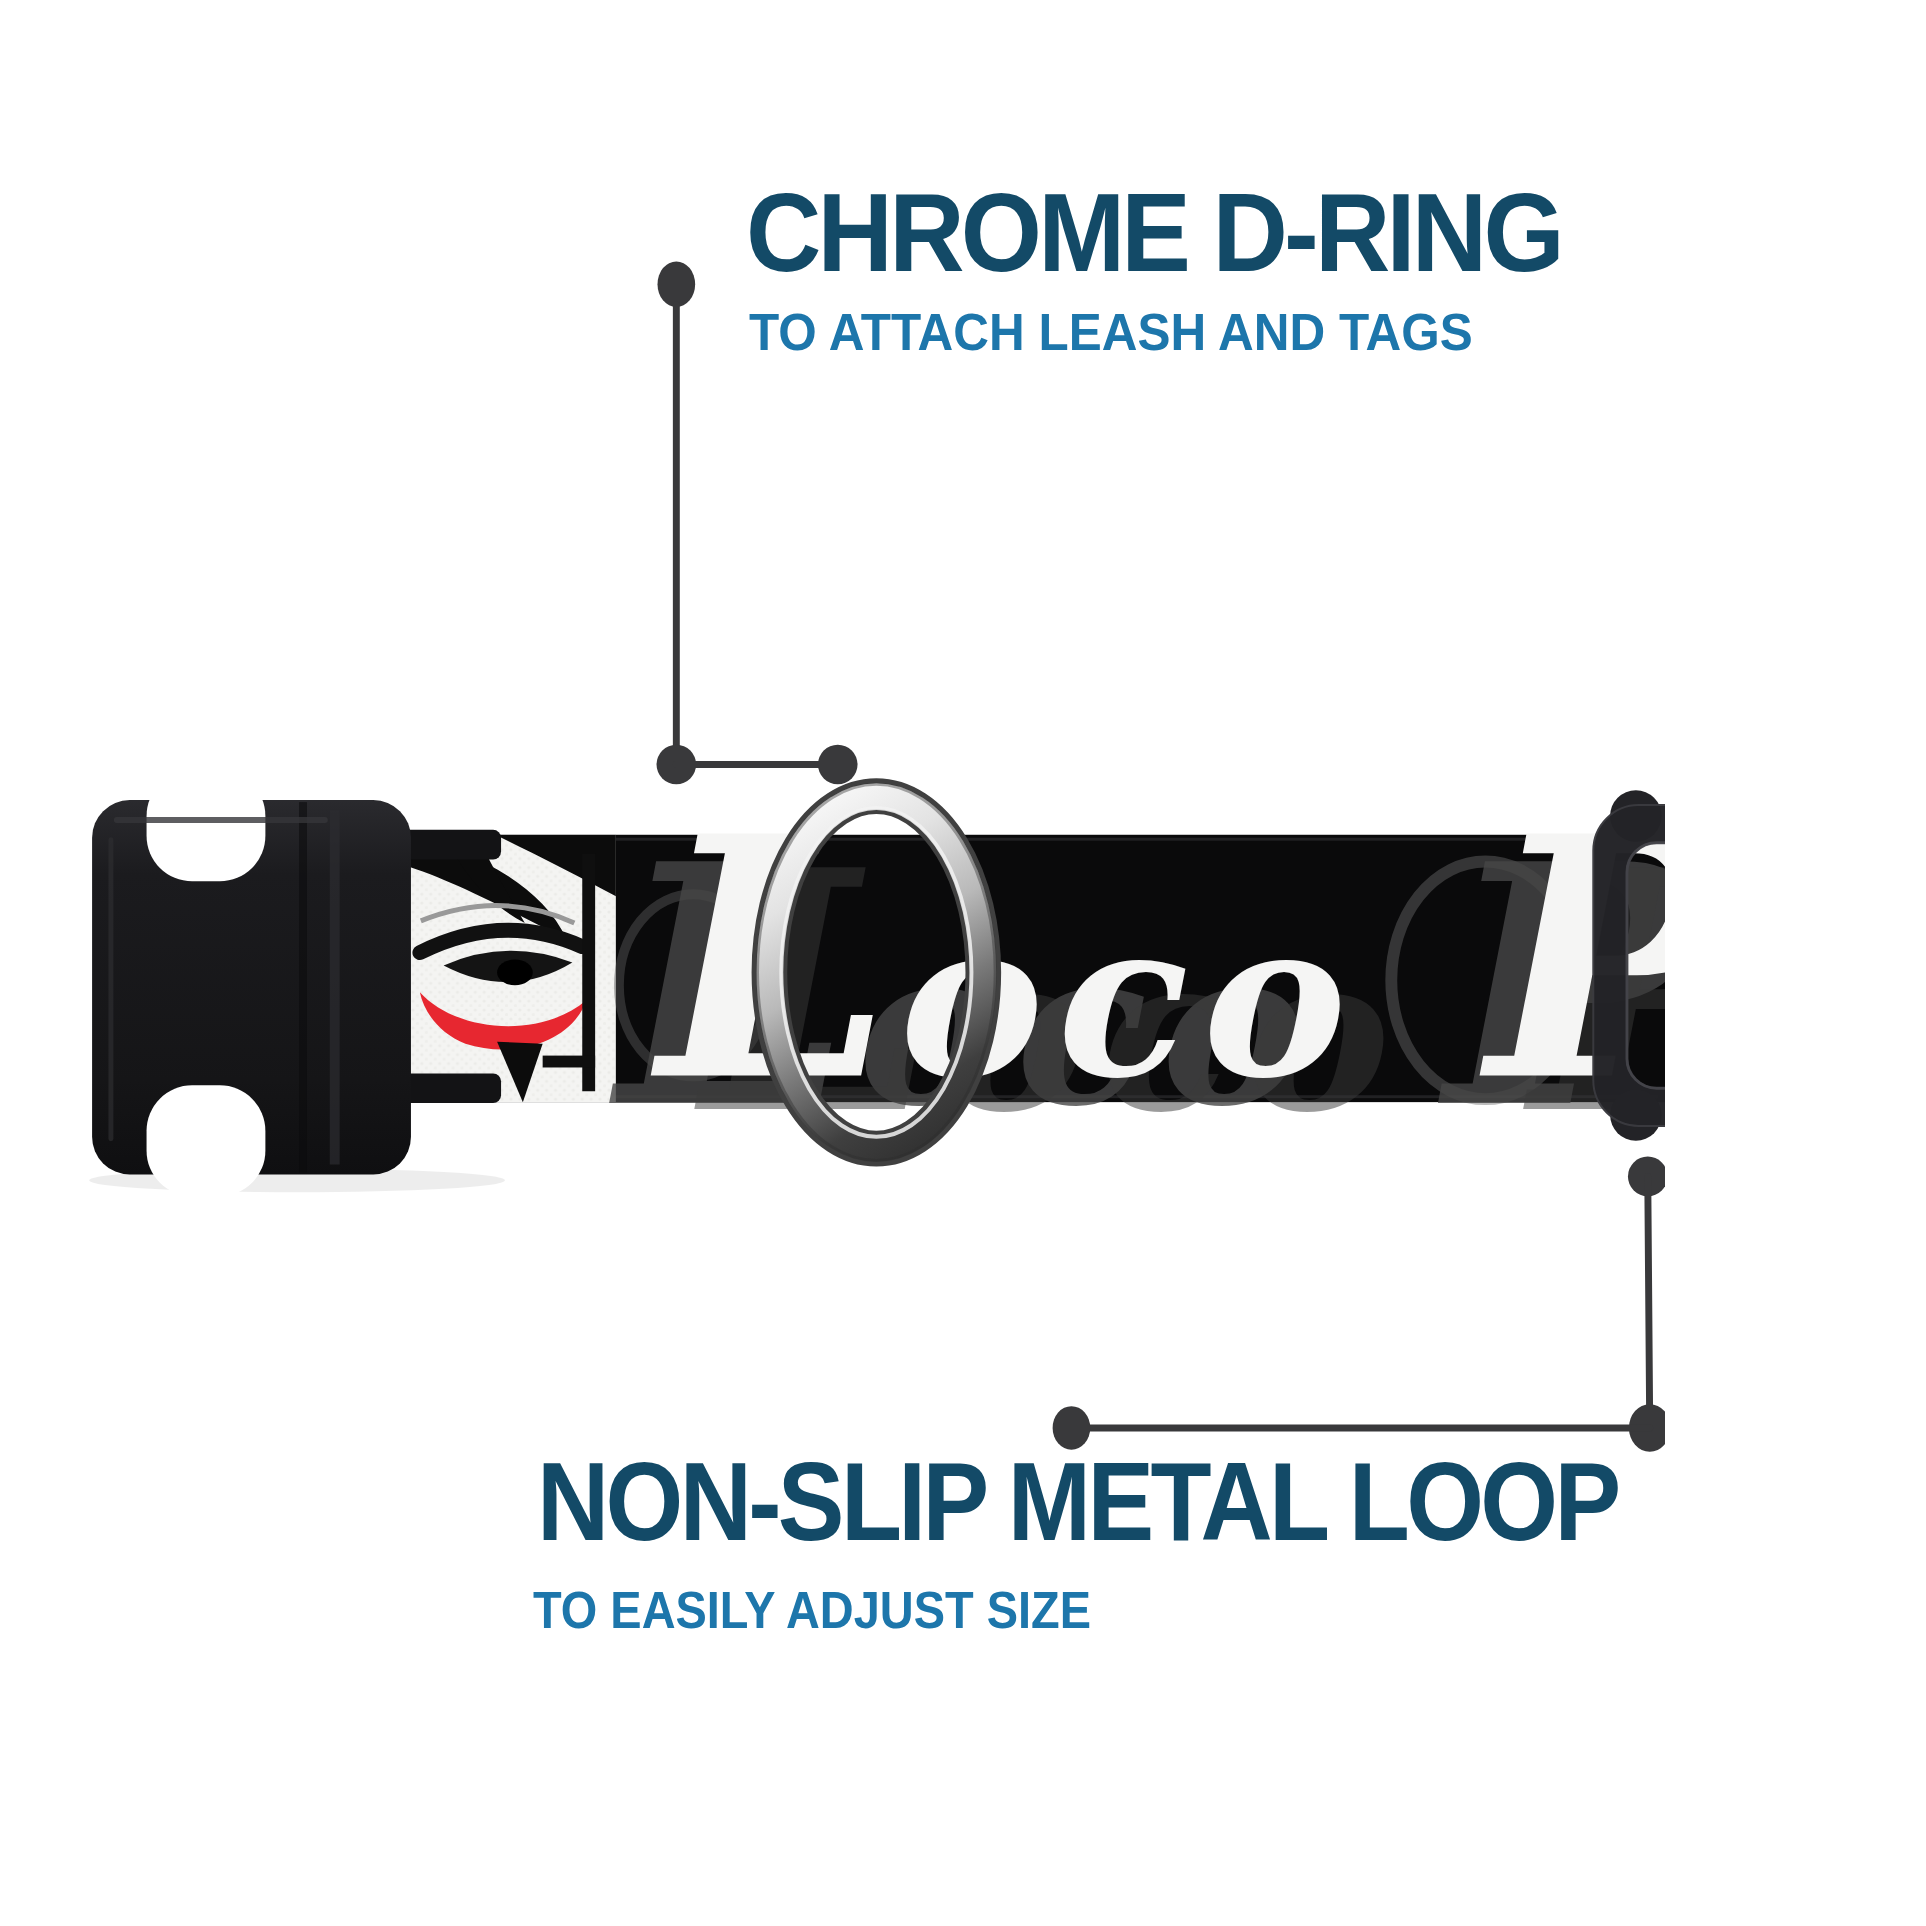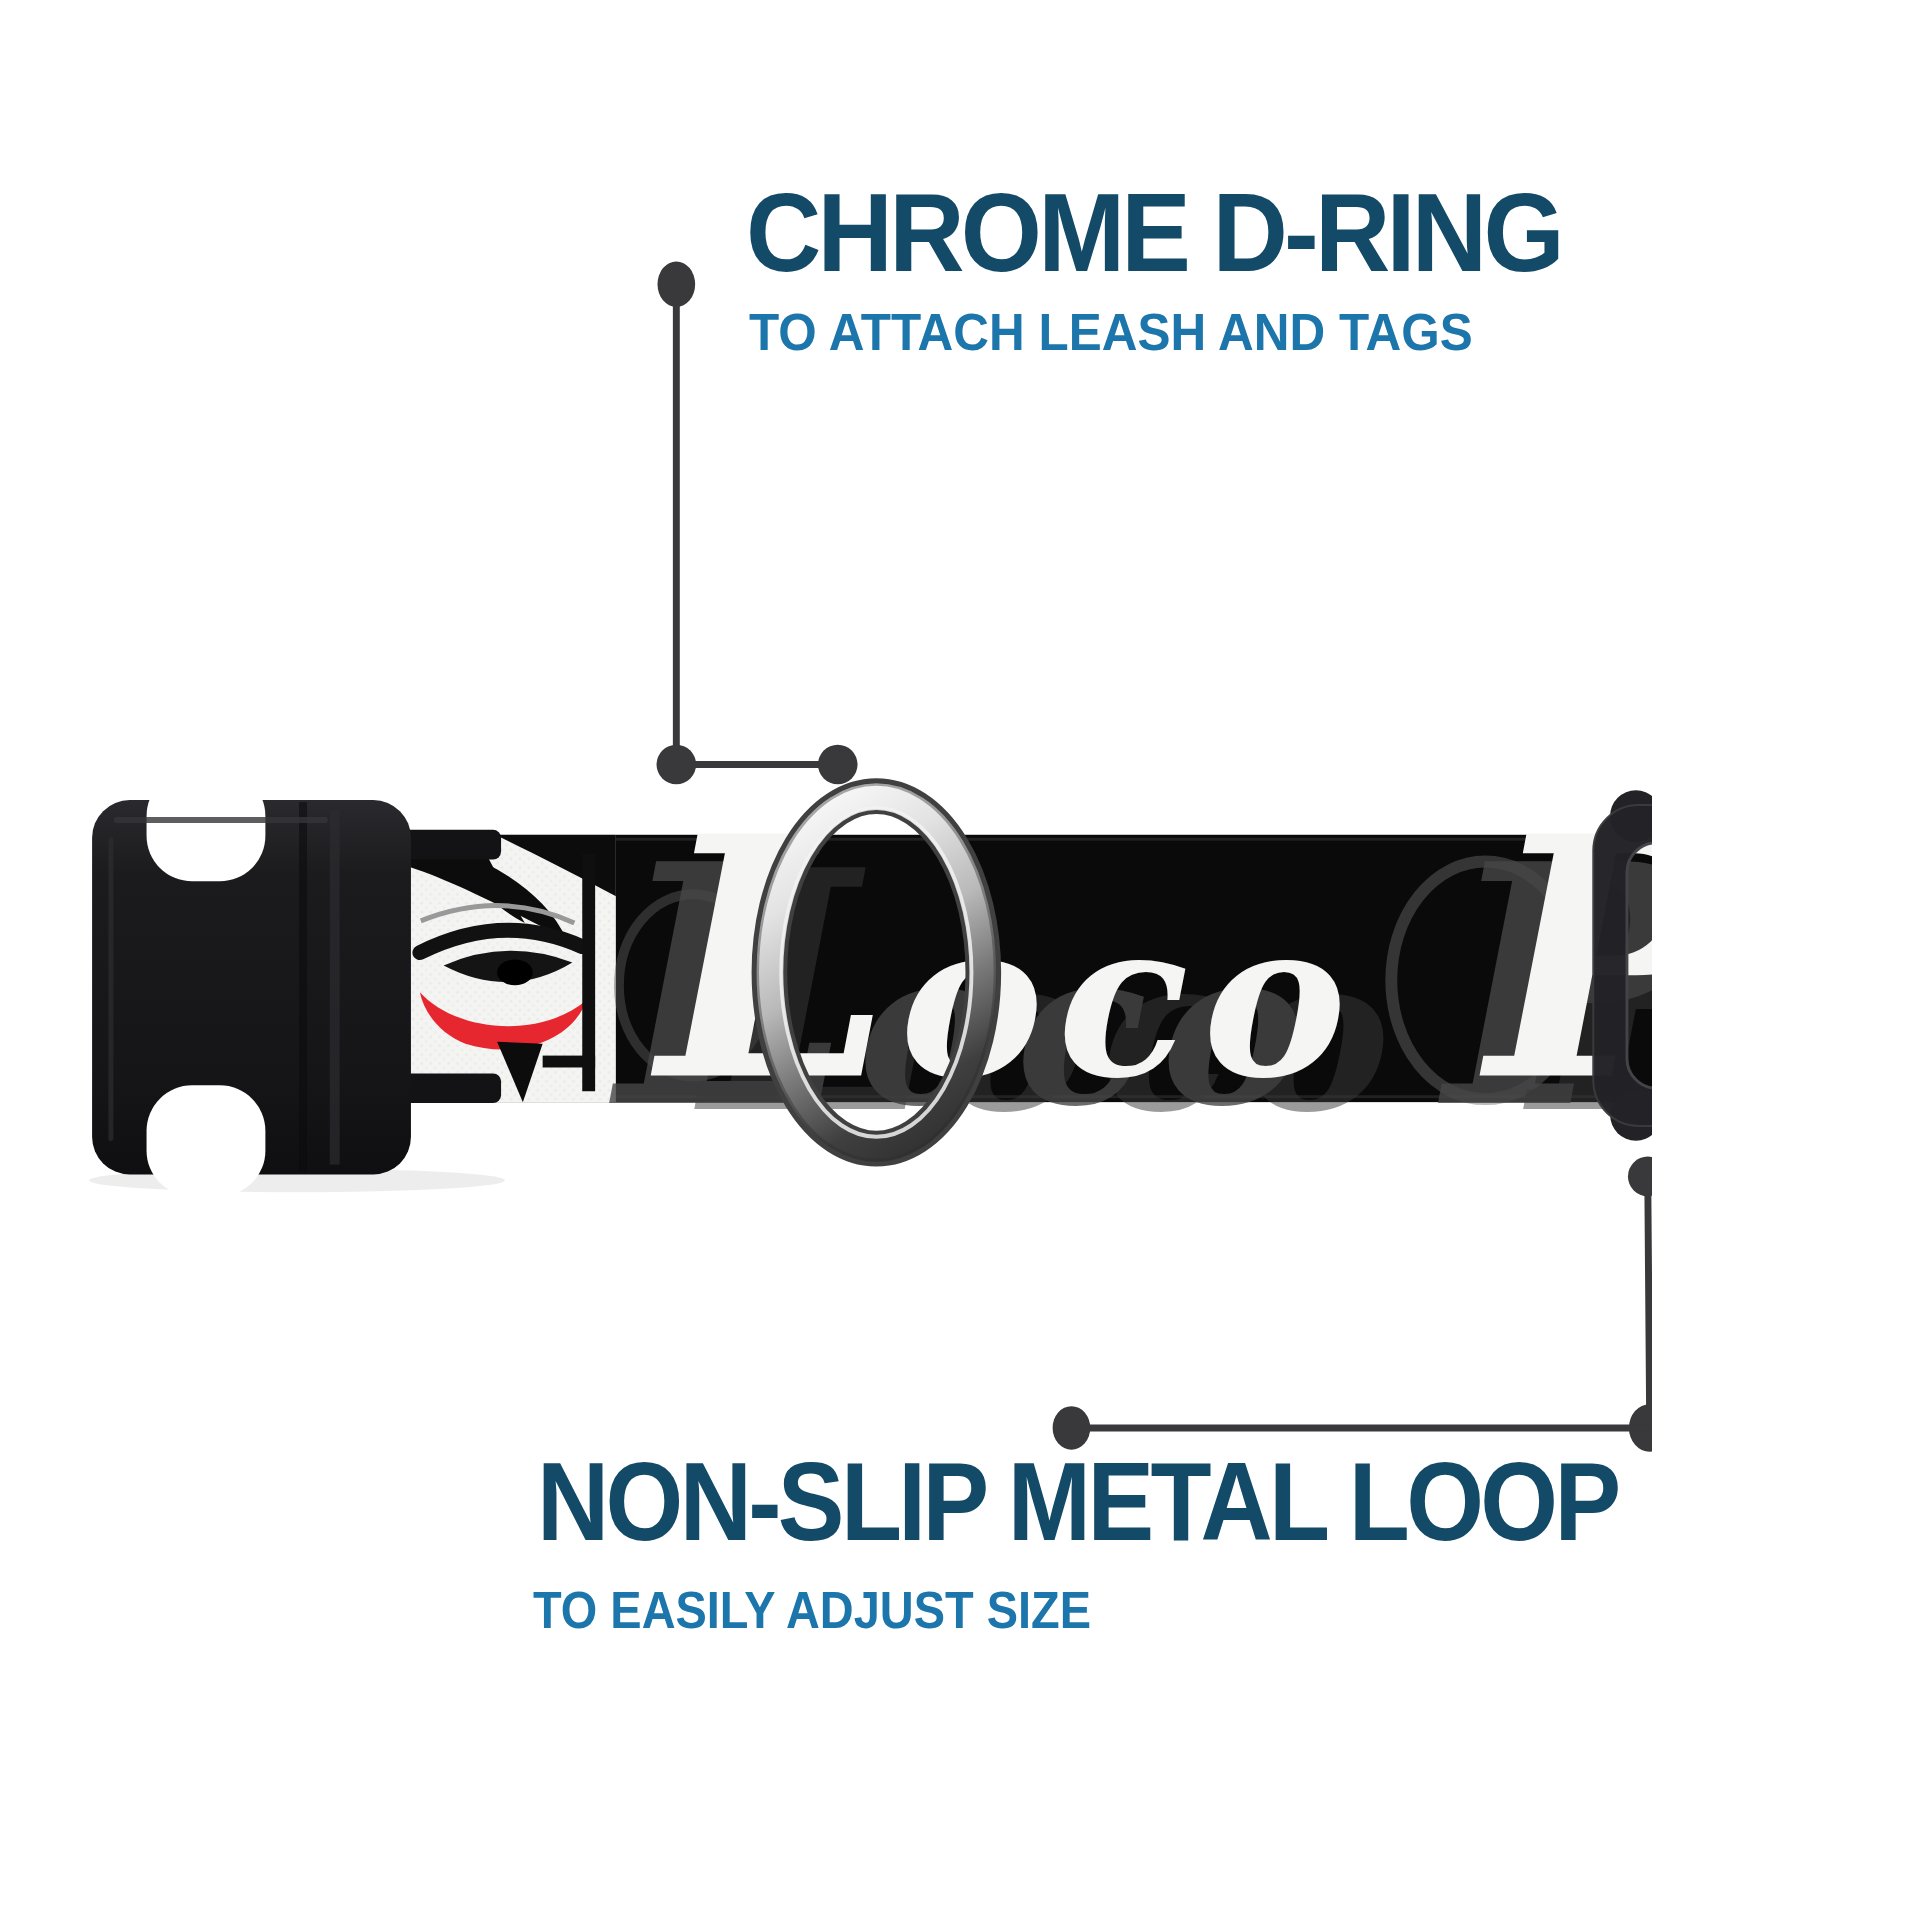--- a/index.html
+++ b/index.html
@@ -12,20 +12,21 @@
     --accent-red:#e72730;
     --background:#ffffff;
   }
   html,body{margin:0;padding:0;background:var(--background);}
   .stage{
     position:relative;
     width:1652px;height:1927px;
     background:var(--background);
     overflow:hidden;
     font-family:"Liberation Sans", sans-serif;
+    padding-left:13px;
   }
   .stage svg{position:absolute;left:0;top:0;}
   .callout-title{
     position:absolute;
     font-weight:700;
     font-size:111px;
     line-height:1;
     letter-spacing:-4px;
     color:var(--title-navy);
     transform-origin:left top;

